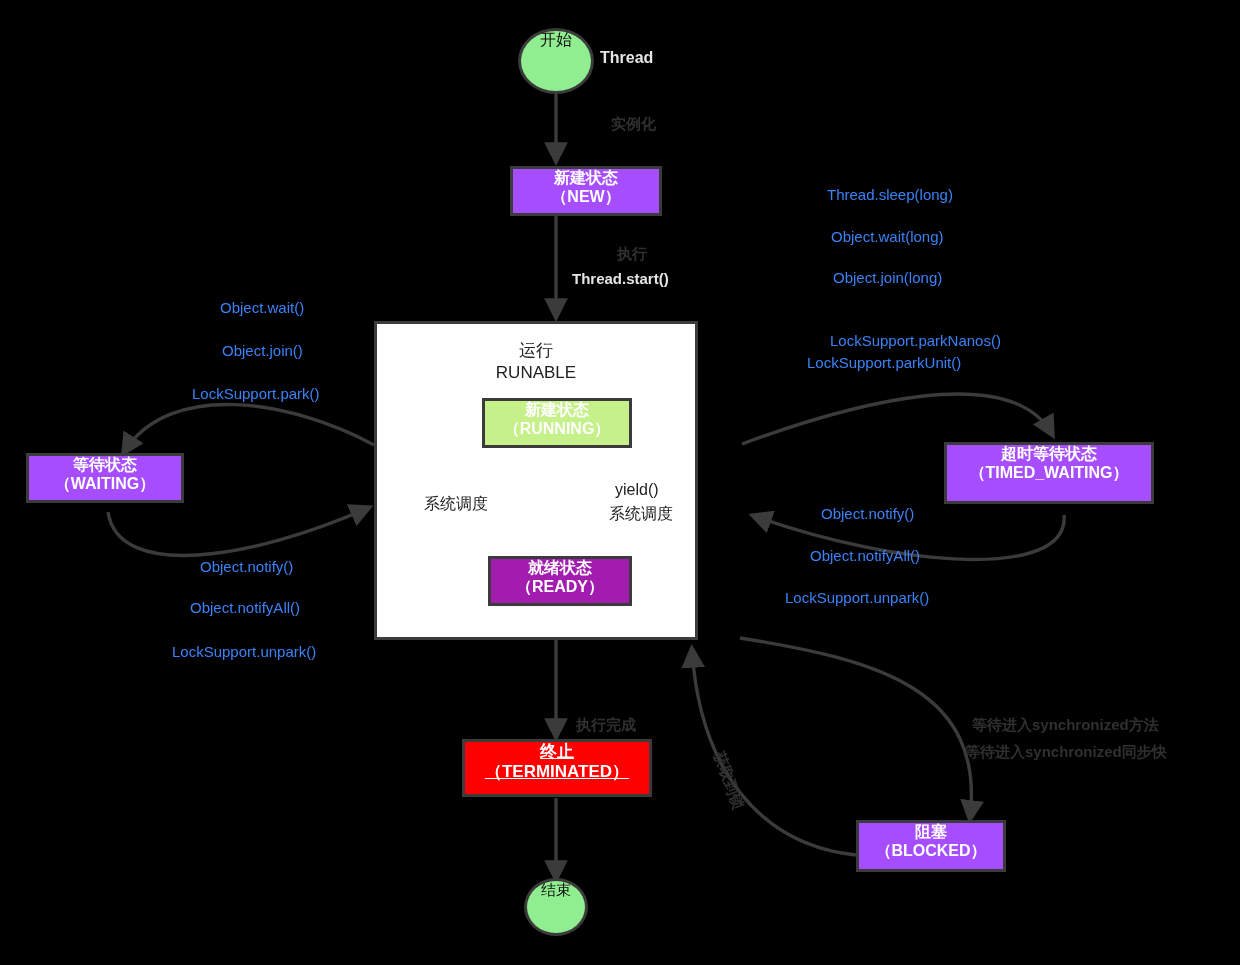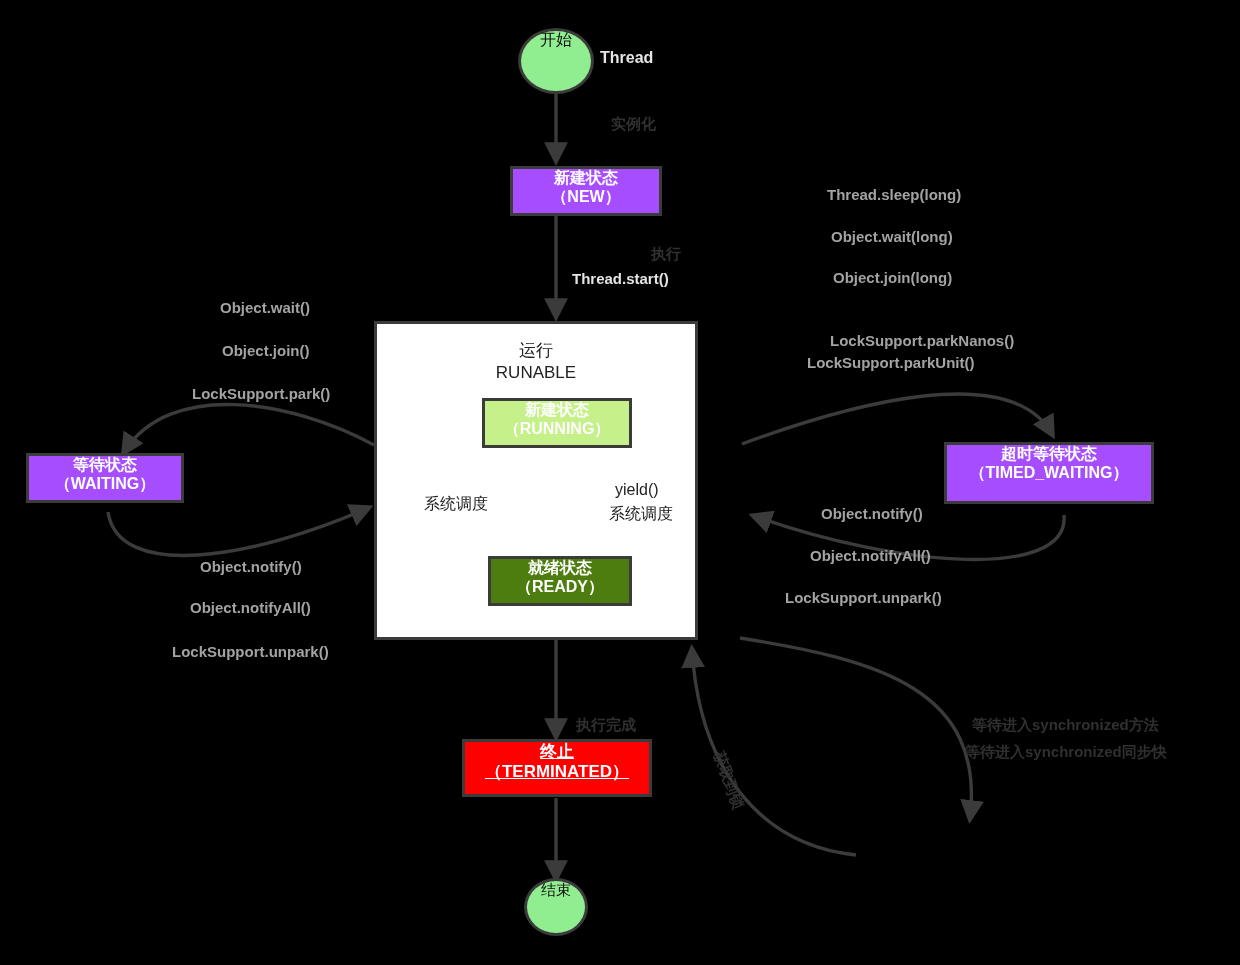--- a/index.html
+++ b/index.html
@@ -10,31 +10,31 @@
 
   .node{position:absolute;box-sizing:border-box;display:flex;
         flex-direction:column;align-items:center;
         text-align:center;line-height:1.18;}
   .rect{border:3px solid #3b3b3b;}
   .ell{border:3px solid #3b3b3b;border-radius:50%;}
 
   .purple{background:#a64dff;color:#fff;font-weight:bold;}
   .green-node{background:#90ee90;color:#111;}
   .lime{background:#c6f08a;color:#fff;font-weight:bold;}
-  .orange{background:#4d7c0f;color:#fff;font-weight:bold;}
+  .orange{background:#a21caf;color:#fff;font-weight:bold;}
   .red{background:#ff0000;color:#fff;font-weight:bold;text-decoration:underline;}
   .white{background:#ffffff;color:#1a1a1a;}
 
   .nowrap-over{white-space:nowrap;}
 
   .lbl{position:absolute;color:#e5e5e5;white-space:nowrap;
        font-size:15px;font-weight:bold;letter-spacing:0px;}
   .lbl.big{font-size:16px;}
   .lbl.cn{color:#303030;font-size:15px;font-weight:bold;}
-  .lbl.light{color:#a3a3a3;font-weight:bold;}
+  .lbl.light{color:#3b82f6;font-weight:normal;}
 
   .runable-title{position:absolute;left:0;right:0;top:16px;color:#222;
       font-size:17px;font-weight:normal;text-align:center;line-height:1.3;}
 
   .inner-lbl{position:absolute;color:#222;font-size:16px;
       text-align:center;line-height:1.25;white-space:nowrap;}
 </style>
 </head>
 <body>
 
@@ -80,21 +80,21 @@
 
   <div class="lbl big" style="left:600px;top:49px;">Thread</div>
 
   <div class="lbl cn" style="left:611px;top:115px;">实例化</div>
 
   <div class="node rect purple" style="left:482px;top:166px;width:152px;height:50px;font-size:16px;margin-left:28px;">
     <span>新建状态</span>
     <span>（NEW）</span>
   </div>
 
-  <div class="lbl cn" style="left:651px;top:245px;">执行</div>
+  <div class="lbl cn" style="left:617px;top:245px;">执行</div>
   <div class="lbl" style="left:572px;top:270px;">Thread.start()</div>
 
   <div class="node rect white" style="left:374px;top:321px;width:324px;height:319px;align-items:stretch;
               justify-content:flex-start;">
     <div class="runable-title">
       <div>运行</div>
       <div>RUNABLE</div>
     </div>
   </div>
 
@@ -116,20 +116,24 @@
     <span class="nowrap-over">等待状态</span>
     <span class="nowrap-over">（WAITING）</span>
   </div>
 
   <div class="node rect purple" style="left:944px;top:442px;width:210px;height:62px;font-size:16px;
               overflow:hidden;word-break:break-all;">
     <span>超时等待状态</span>
     <span>（TIMED_WAITING）</span>
   </div>
 
+  <div class="node rect purple" style="left:856px;top:820px;width:150px;height:52px;font-size:16px;">
+    <span>阻塞</span>
+    <span>（BLOCKED）</span>
+  </div>
 
   <div class="node rect red" style="left:462px;top:739px;width:190px;height:58px;font-size:17px;">
     <span>终止</span>
     <span>（TERMINATED）</span>
   </div>
 
   <div class="node ell green-node" style="left:524px;top:878px;width:64px;height:58px;font-size:15px;">
     <span>结束</span>
   </div>
 

